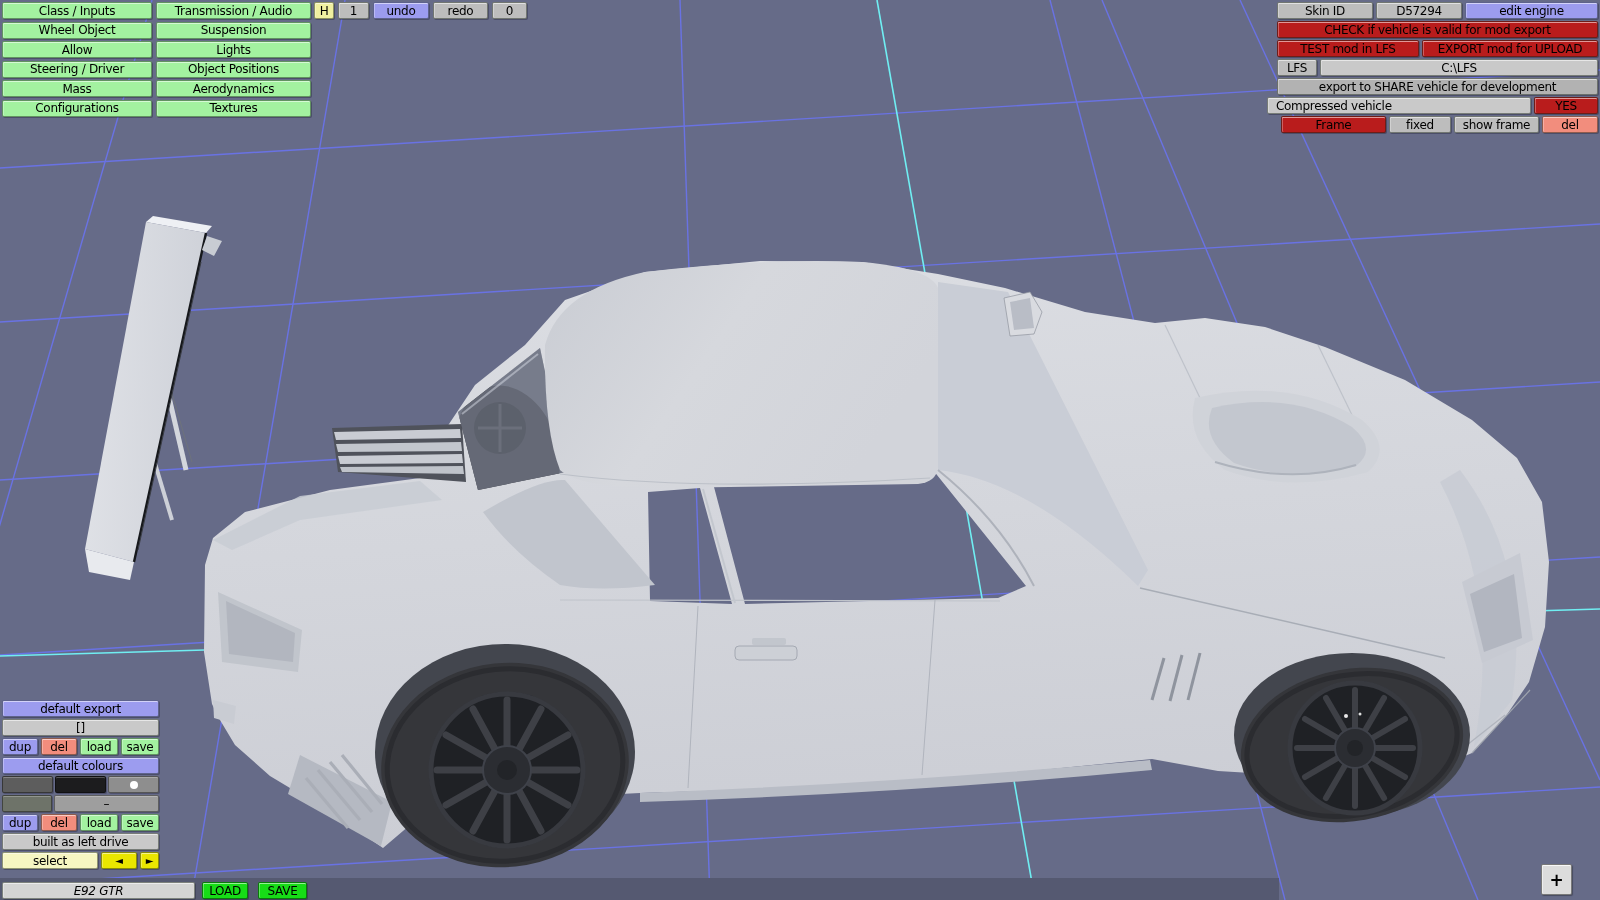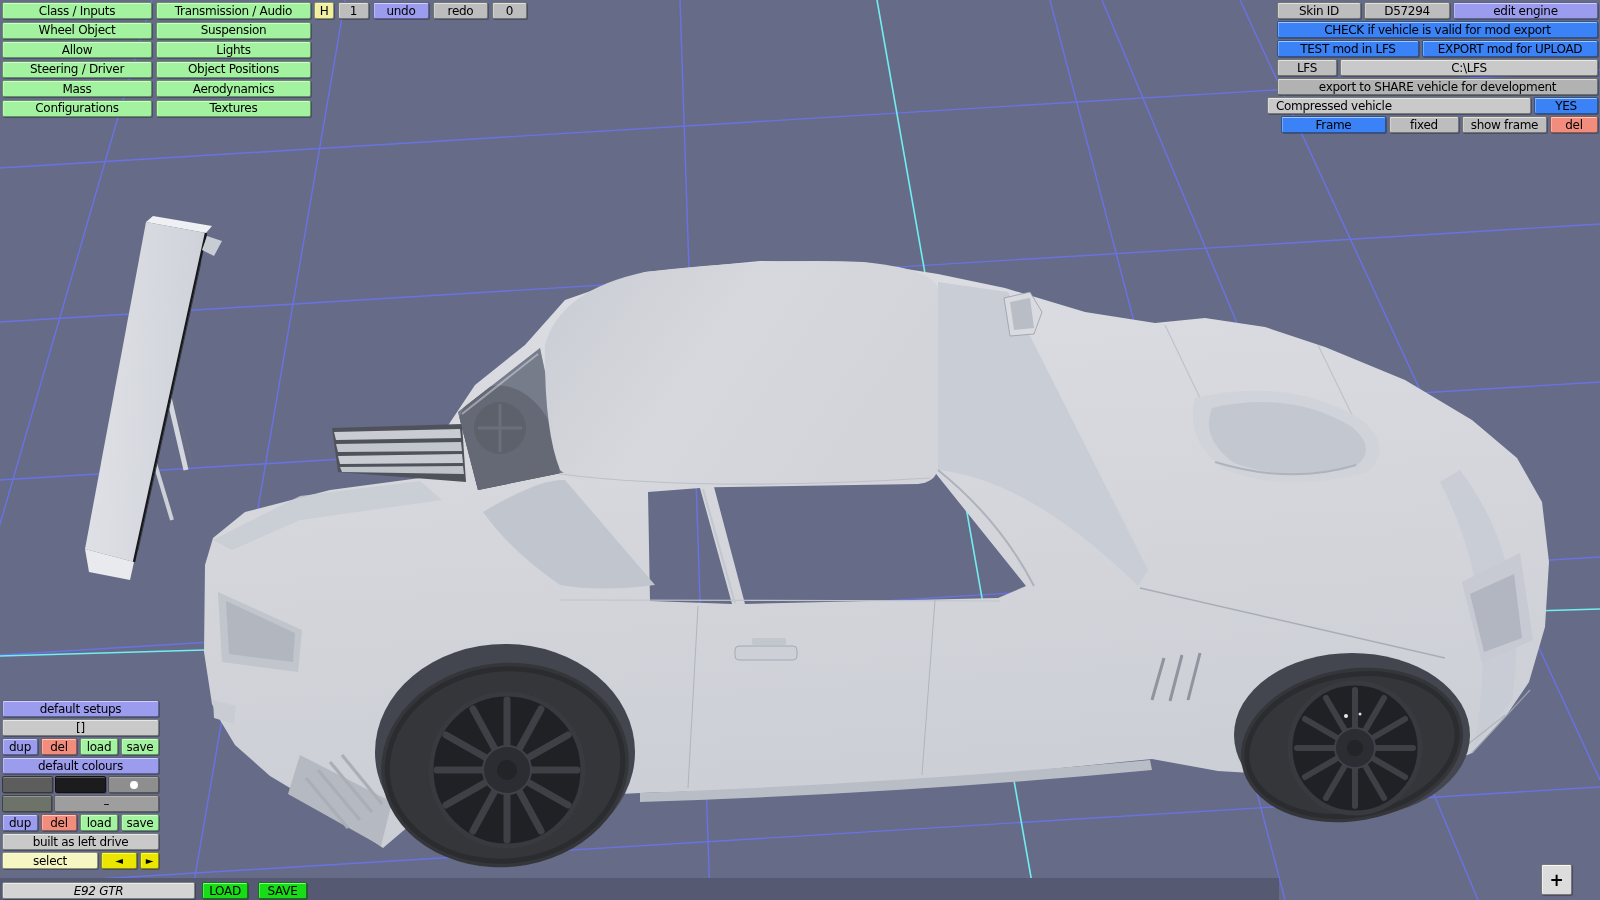--- a/index.html
+++ b/index.html
@@ -7,21 +7,21 @@
   #stage{position:relative;width:1600px;height:900px;background:#666b88;}
   #viewport{position:absolute;left:0;top:0;z-index:0;}
   .panel{position:absolute;z-index:10;}
   .row{display:flex;gap:3px;margin-bottom:2px;}
   .btn{display:flex;align-items:center;justify-content:center;height:17px;line-height:1;
     letter-spacing:-0.3px;border-radius:2px;box-sizing:border-box;white-space:nowrap;
     border:1px solid rgba(20,30,20,0.45);
     box-shadow:inset 0 1px 0 rgba(255,255,255,0.55),inset 1px 0 0 rgba(255,255,255,0.3),1px 1px 0 rgba(25,25,45,0.35);
     padding:0 3px;cursor:default;}
   .green{background:#a3f2a0;}
-  .cyan{background:#3b82f6;}
+  .cyan{background:#b91c1c;}
   .purple{background:#9c9cef;}
   .salmon{background:#f28d7d;}
   .gray{background:#bdbdbd;}
   .lgray{background:#c9c9c9;}
   .dgray{background:#b2b2b2;}
   .wgray{background:#d4d4d4;font-style:italic;}
   .yellow{background:#f0f0a0;}
   .byellow{background:#eae600;}
   .pyellow{background:#f6f6c2;}
   .bgreen{background:#17dc17;border-color:rgba(0,60,0,0.6);}
@@ -286,53 +286,53 @@
   <div id="topmid" class="panel">
     <div class="btn yellow" style="width:20px">H</div>
     <div class="btn gray" style="width:31px">1</div>
     <div class="btn purple" style="width:56px">undo</div>
     <div class="btn gray" style="width:55px">redo</div>
     <div class="btn gray" style="width:35px">0</div>
   </div>
 
   <div id="exportp" class="panel">
     <div class="row ml22">
-      <div class="btn gray" style="width:84px">Skin ID</div>
+      <div class="btn gray" style="width:96px">Skin ID</div>
       <div class="btn gray" style="width:86px">D57294</div>
       <div class="btn purple f1">edit engine</div>
     </div>
     <div class="row ml22">
       <div class="btn cyan f1">CHECK if vehicle is valid for mod export</div>
     </div>
     <div class="row ml22">
       <div class="btn cyan" style="width:142px">TEST mod in LFS</div>
       <div class="btn cyan f1">EXPORT mod for UPLOAD</div>
     </div>
     <div class="row ml22">
-      <div class="btn gray" style="width:60px">LFS</div>
+      <div class="btn gray" style="width:40px">LFS</div>
       <div class="btn lgray f1">C:\LFS</div>
     </div>
     <div class="row ml22">
       <div class="btn dgray f1">export to SHARE vehicle for development</div>
     </div>
     <div class="row ml12">
       <div class="btn lgray f1 left-al">Compressed vehicle</div>
       <div class="btn cyan" style="width:64px">YES</div>
     </div>
     <div class="row ml26" style="margin-bottom:0">
       <div class="btn cyan" style="width:105px">Frame</div>
-      <div class="btn gray" style="width:70px">fixed</div>
+      <div class="btn gray" style="width:62px">fixed</div>
       <div class="btn gray" style="width:85px">show frame</div>
       <div class="btn salmon f1">del</div>
     </div>
   </div>
 
   <div id="setupsp" class="panel">
     <div class="row">
-        <div class="btn purple f1">default setups</div>
+        <div class="btn purple f1">default export</div>
       </div>
     <div class="row">
         <div class="btn lgray f1">[]</div>
       </div>
     <div class="row">
       <div class="btn purple" style="width:36px">dup</div>
       <div class="btn salmon" style="width:36px">del</div>
       <div class="btn green" style="width:38px">load</div>
       <div class="btn green f1">save</div>
     </div>

